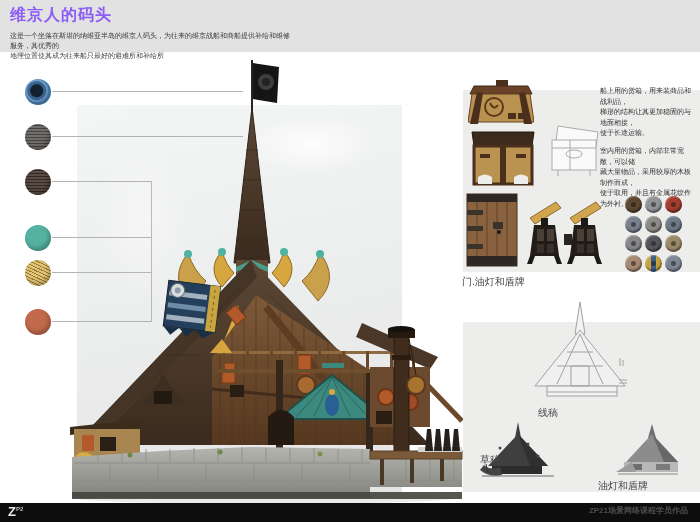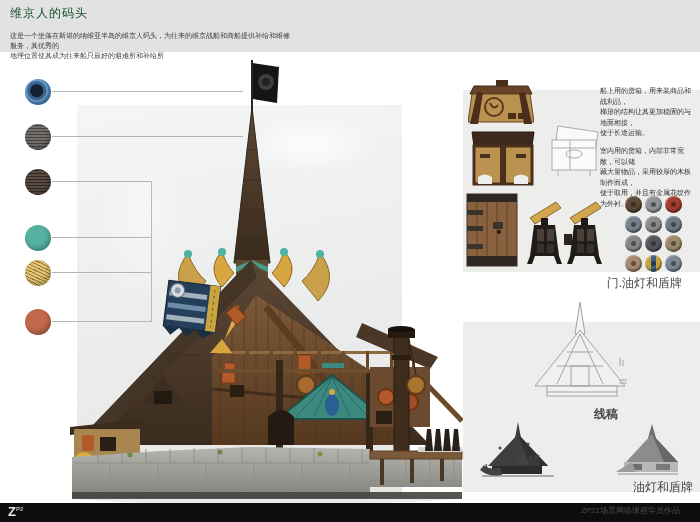--- a/index.html
+++ b/index.html
@@ -5,21 +5,21 @@
   html,body{margin:0;padding:0;}
   body{
     width:700px;height:522px;position:relative;overflow:hidden;
     background:#ffffff;
     font-family:"Liberation Sans", sans-serif;
     -webkit-font-smoothing:antialiased;
   }
   .abs{position:absolute;}
   
   .header{left:0;top:0;width:700px;height:52px;background:#e2e2e2;}
-  .title{left:10px;top:5px;font-size:12px;font-weight:normal;color:#14532d;letter-spacing:1px;}
+  .title{left:10px;top:5px;font-size:16px;font-weight:bold;color:#8b5cf6;letter-spacing:1px;}
   .desc{left:10px;top:31px;width:280px;font-size:7px;line-height:10px;color:#3a3a3a;}
   
   .swatch{width:26px;height:26px;border-radius:50%;left:25px;box-shadow:inset -2px -3px 4px rgba(0,0,0,.25);}
   .swatch.tex-wood{background-image:repeating-linear-gradient(0deg,rgba(0,0,0,.28) 0 1px,rgba(255,255,255,.10) 1px 3px);}
   .swatch.tex-straw{background-image:repeating-linear-gradient(25deg,rgba(120,85,20,.5) 0 1px,rgba(255,240,180,.45) 1px 3px);}
   .swatch.tex-shield{background-image:radial-gradient(circle at 45% 45%,rgba(10,15,25,.85) 0 6px,rgba(20,40,70,.35) 7px 9px,rgba(255,255,255,.2) 10px 11px,transparent 12px);}
   .lead{height:1px;background:#b4b4b2;}
   .leadv{width:1px;background:#b9b9b7;}
   
   .main-panel{
@@ -29,34 +29,34 @@
       radial-gradient(closest-side at 20% 30%, rgba(255,255,255,.4), rgba(255,255,255,0) 70%),
       linear-gradient(168deg,#f4f5f5 0%,#ebecec 55%,#e5e5e4 100%);
   }
   .art{left:70px;top:55px;width:400px;height:450px;}
   
   .panel-top{left:463px;top:90px;width:237px;height:182px;background:#ededec;}
   .panel-sketch{left:463px;top:322px;width:237px;height:170px;background:#ededec;}
   .note{width:97px;font-size:7px;line-height:10.5px;color:#333;}
   .note1{left:600px;top:86px;}
   .note2{left:600px;top:146px;}
-  .caption{font-size:12px;color:#474747;text-align:right;}
+  .caption{font-size:10px;color:#474747;text-align:left;}
   .cap-props{left:462px;top:275px;width:220px;}
-  .cap-line{left:538px;top:406px;width:80px;font-weight:bold;}
+  .cap-line{left:538px;top:406px;width:80px;}
   .cap-rough{left:480px;top:453px;width:60px;}
   .cap-bw{left:598px;top:479px;width:95px;}
   
   .shields{left:623px;top:195px;width:62px;height:78px;display:flex;flex-wrap:wrap;}
   .shield{width:17px;height:17px;border-radius:50%;margin:1px 1.5px;position:relative;
           box-shadow:inset -1px -2px 2px rgba(0,0,0,.45), inset 1px 1px 1px rgba(255,255,255,.25);}
   .shield::after{content:"";position:absolute;left:6px;top:6px;width:5px;height:5px;border-radius:50%;
           background:rgba(30,25,20,.55);}
   
   .footer{left:0;top:503px;width:700px;height:19px;background:#0d0d0d;}
-  .watermark{right:20px;top:505px;font-size:8px;color:#4d4d4d;}
+  .watermark{right:12px;top:505px;font-size:8px;color:#4d4d4d;font-weight:bold;}
   .logo{left:8px;top:504px;color:#e8e8e8;font-size:13px;font-weight:bold;}
   .logo sup{font-size:6px;color:#bdbdbd;}
 </style>
 </head>
 <body>
 
 <div class="abs header"></div>
 <div class="abs title">维京人的码头</div>
 <div class="abs desc">
   <div>这是一个坐落在斯堪的纳维亚半岛的维京人码头，为往来的维京战船和商船提供补给和维修服务，其优秀的</div>

